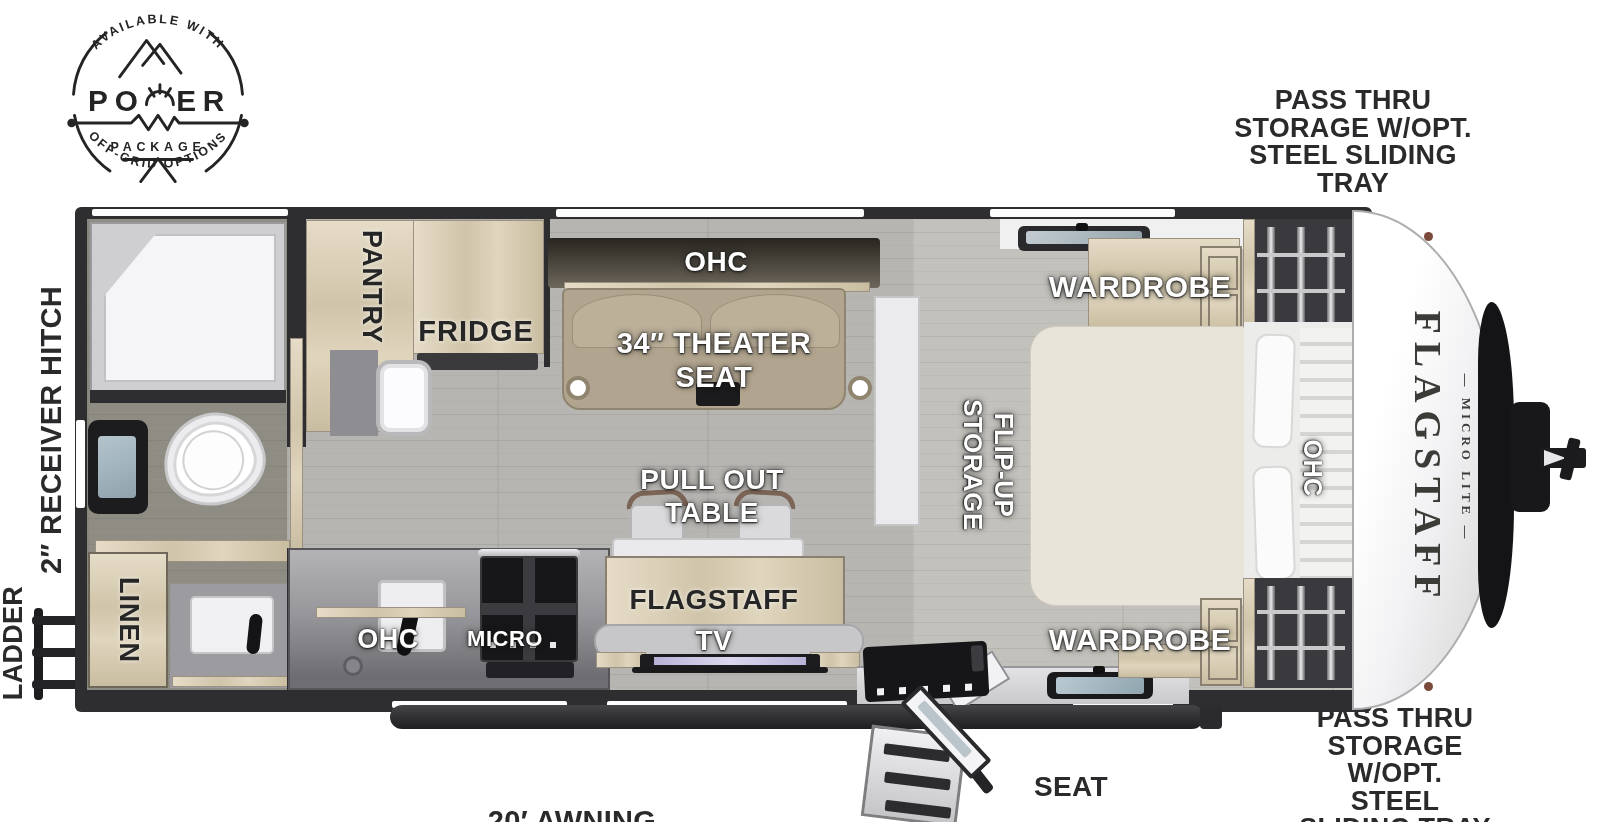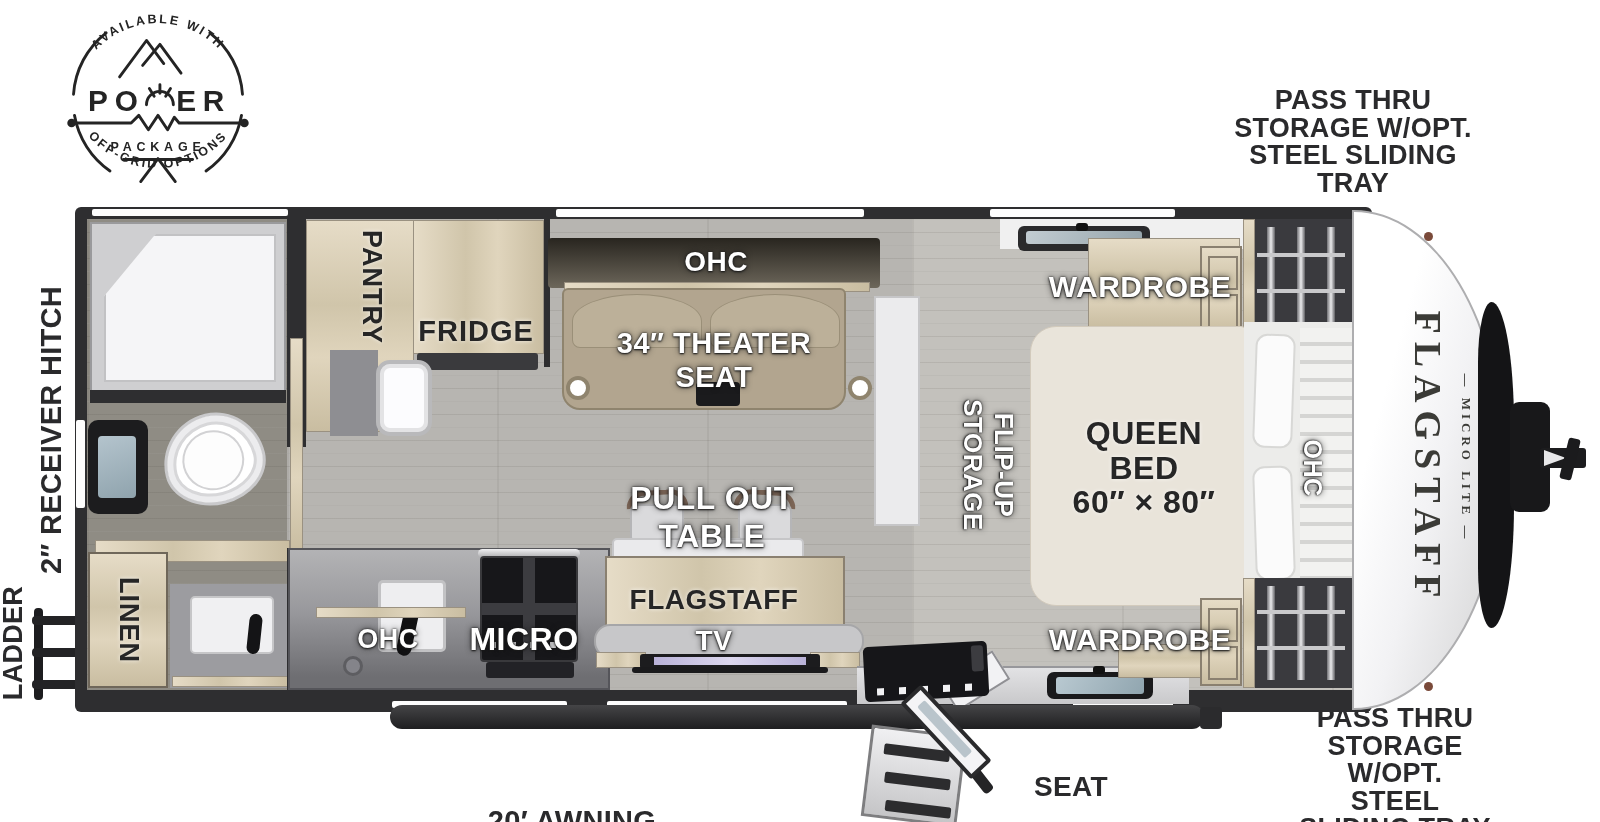--- a/index.html
+++ b/index.html
@@ -168,28 +168,28 @@
   <div class="abs" style="left:400px;top:608px;width:15px;height:48px;background:#111113;border-radius:8px;transform:rotate(12deg);"></div>
   <div class="abs" style="left:343px;top:656px;width:20px;height:20px;background:#84848a;border:3px solid #5d5d61;border-radius:50%;box-sizing:border-box;"></div>
   <div class="abs wood" style="left:316px;top:607px;width:150px;height:11px;"></div>
   <div class="abs" style="left:478px;top:549px;width:102px;height:9px;background:linear-gradient(180deg,#f0f0f2,#aaaaac);border-radius:5px;"></div>
   <div class="abs" style="left:480px;top:556px;width:98px;height:106px;background:#17171a;border:2px solid #39393c;border-radius:4px;box-sizing:border-box;
        background-image:linear-gradient(90deg,rgba(0,0,0,0) 0 44%,#3c3c40 44% 56%,rgba(0,0,0,0) 56%),linear-gradient(180deg,rgba(0,0,0,0) 0 44%,#3c3c40 44% 56%,rgba(0,0,0,0) 56%);">
     <div class="abs" style="left:8px;top:84px;width:78px;height:6px;background:repeating-linear-gradient(90deg,#e8e8ea 0 6px,rgba(0,0,0,0) 6px 20px);"></div>
   </div>
   <div class="abs" style="left:486px;top:662px;width:88px;height:16px;background:#222226;border-radius:3px;"></div>
   <div class="abs lw cc" style="left:388px;top:639px;font-size:27px;">OHC</div>
-  <div class="abs lw cc" style="left:524px;top:639px;font-size:32px;">MICRO</div>
+  <div class="abs lw cc" style="left:505px;top:639px;font-size:22px;">MICRO</div>
 
   <div class="abs" style="left:626px;top:490px;width:62px;height:18px;border:5px solid #7d6657;border-bottom:none;border-radius:32px 32px 0 0;transform:rotate(-3deg);box-sizing:border-box;"></div>
   <div class="abs" style="left:630px;top:504px;width:54px;height:40px;background:#dadadc;border:2px solid #b5b5b7;border-radius:7px;box-sizing:border-box;"></div>
   <div class="abs" style="left:734px;top:490px;width:62px;height:18px;border:5px solid #7d6657;border-bottom:none;border-radius:32px 32px 0 0;transform:rotate(3deg);box-sizing:border-box;"></div>
   <div class="abs" style="left:738px;top:504px;width:54px;height:40px;background:#dadadc;border:2px solid #b5b5b7;border-radius:7px;box-sizing:border-box;"></div>
   <div class="abs" style="left:612px;top:538px;width:192px;height:28px;background:#eaeaec;border:2px solid #c6c6c8;border-radius:5px;box-sizing:border-box;"></div>
-  <div class="abs lw cc" style="left:712px;top:518px;font-size:32px;">
+  <div class="abs lw cc" style="left:712px;top:496px;font-size:28px;">
     <div class="stack">
       <div>PULL OUT</div>
       <div>TABLE</div>
     </div>
   </div>
 
   <div class="abs wood" style="left:605px;top:556px;width:240px;height:72px;border:2px solid #8a8070;"></div>
   <div class="abs ld cc" style="left:714px;top:600px;font-size:28px;">FLAGSTAFF</div>
   <div class="abs" style="left:594px;top:624px;width:270px;height:34px;background:#c7c7c9;border:2px solid #a6a6a8;border-radius:16px;box-sizing:border-box;"></div>
   <div class="abs lw cc" style="left:714px;top:641px;font-size:28px;">TV</div>
@@ -229,27 +229,20 @@
     <div class="abs" style="left:14px;top:34px;width:88px;height:4px;background:#c9c9cb;"></div>
     <div class="abs" style="left:14px;top:70px;width:88px;height:4px;background:#c9c9cb;"></div>
   </div>
   <div class="abs lw cc" style="left:1140px;top:287px;font-size:30px;">WARDROBE</div>
 
   <div class="abs" style="left:1030px;top:326px;width:215px;height:278px;background:#e9e4da;border:1px solid #d2cabc;border-radius:26px 6px 6px 26px;"></div>
   <div class="abs" style="left:1244px;top:322px;width:122px;height:286px;background:#ececea;"></div>
   <div class="abs" style="left:1300px;top:328px;width:66px;height:274px;background:repeating-linear-gradient(180deg,#f2f2f0 0 14px,#d5d5d3 14px 18px);"></div>
   <div class="abs" style="left:1254px;top:334px;width:40px;height:114px;background:#fbfbfb;border:2px solid #d8d8d6;border-radius:12px;transform:rotate(2deg);box-sizing:border-box;"></div>
   <div class="abs" style="left:1254px;top:466px;width:40px;height:114px;background:#fbfbfb;border:2px solid #d8d8d6;border-radius:12px;transform:rotate(-2deg);box-sizing:border-box;"></div>
-  <div class="abs ld cc" style="left:1144px;top:468px;font-size:32px;">
-    <div class="stack" style="line-height:1.08;">
-      <div>QUEEN</div>
-      <div>BED</div>
-      <div>60″ × 80″</div>
-    </div>
-  </div>
   <div class="abs lw cc90" style="left:1312px;top:468px;font-size:25px;">OHC</div>
   <div class="abs lw cc90" style="left:988px;top:465px;font-size:26px;">
     <div class="stack">
       <div>FLIP-UP</div>
       <div>STORAGE</div>
     </div>
   </div>
 
   <div class="abs woodv" style="left:1118px;top:644px;width:122px;height:34px;"></div>
   <div class="abs woodv" style="left:1200px;top:598px;width:42px;height:88px;border:2px solid #8a8070;">

